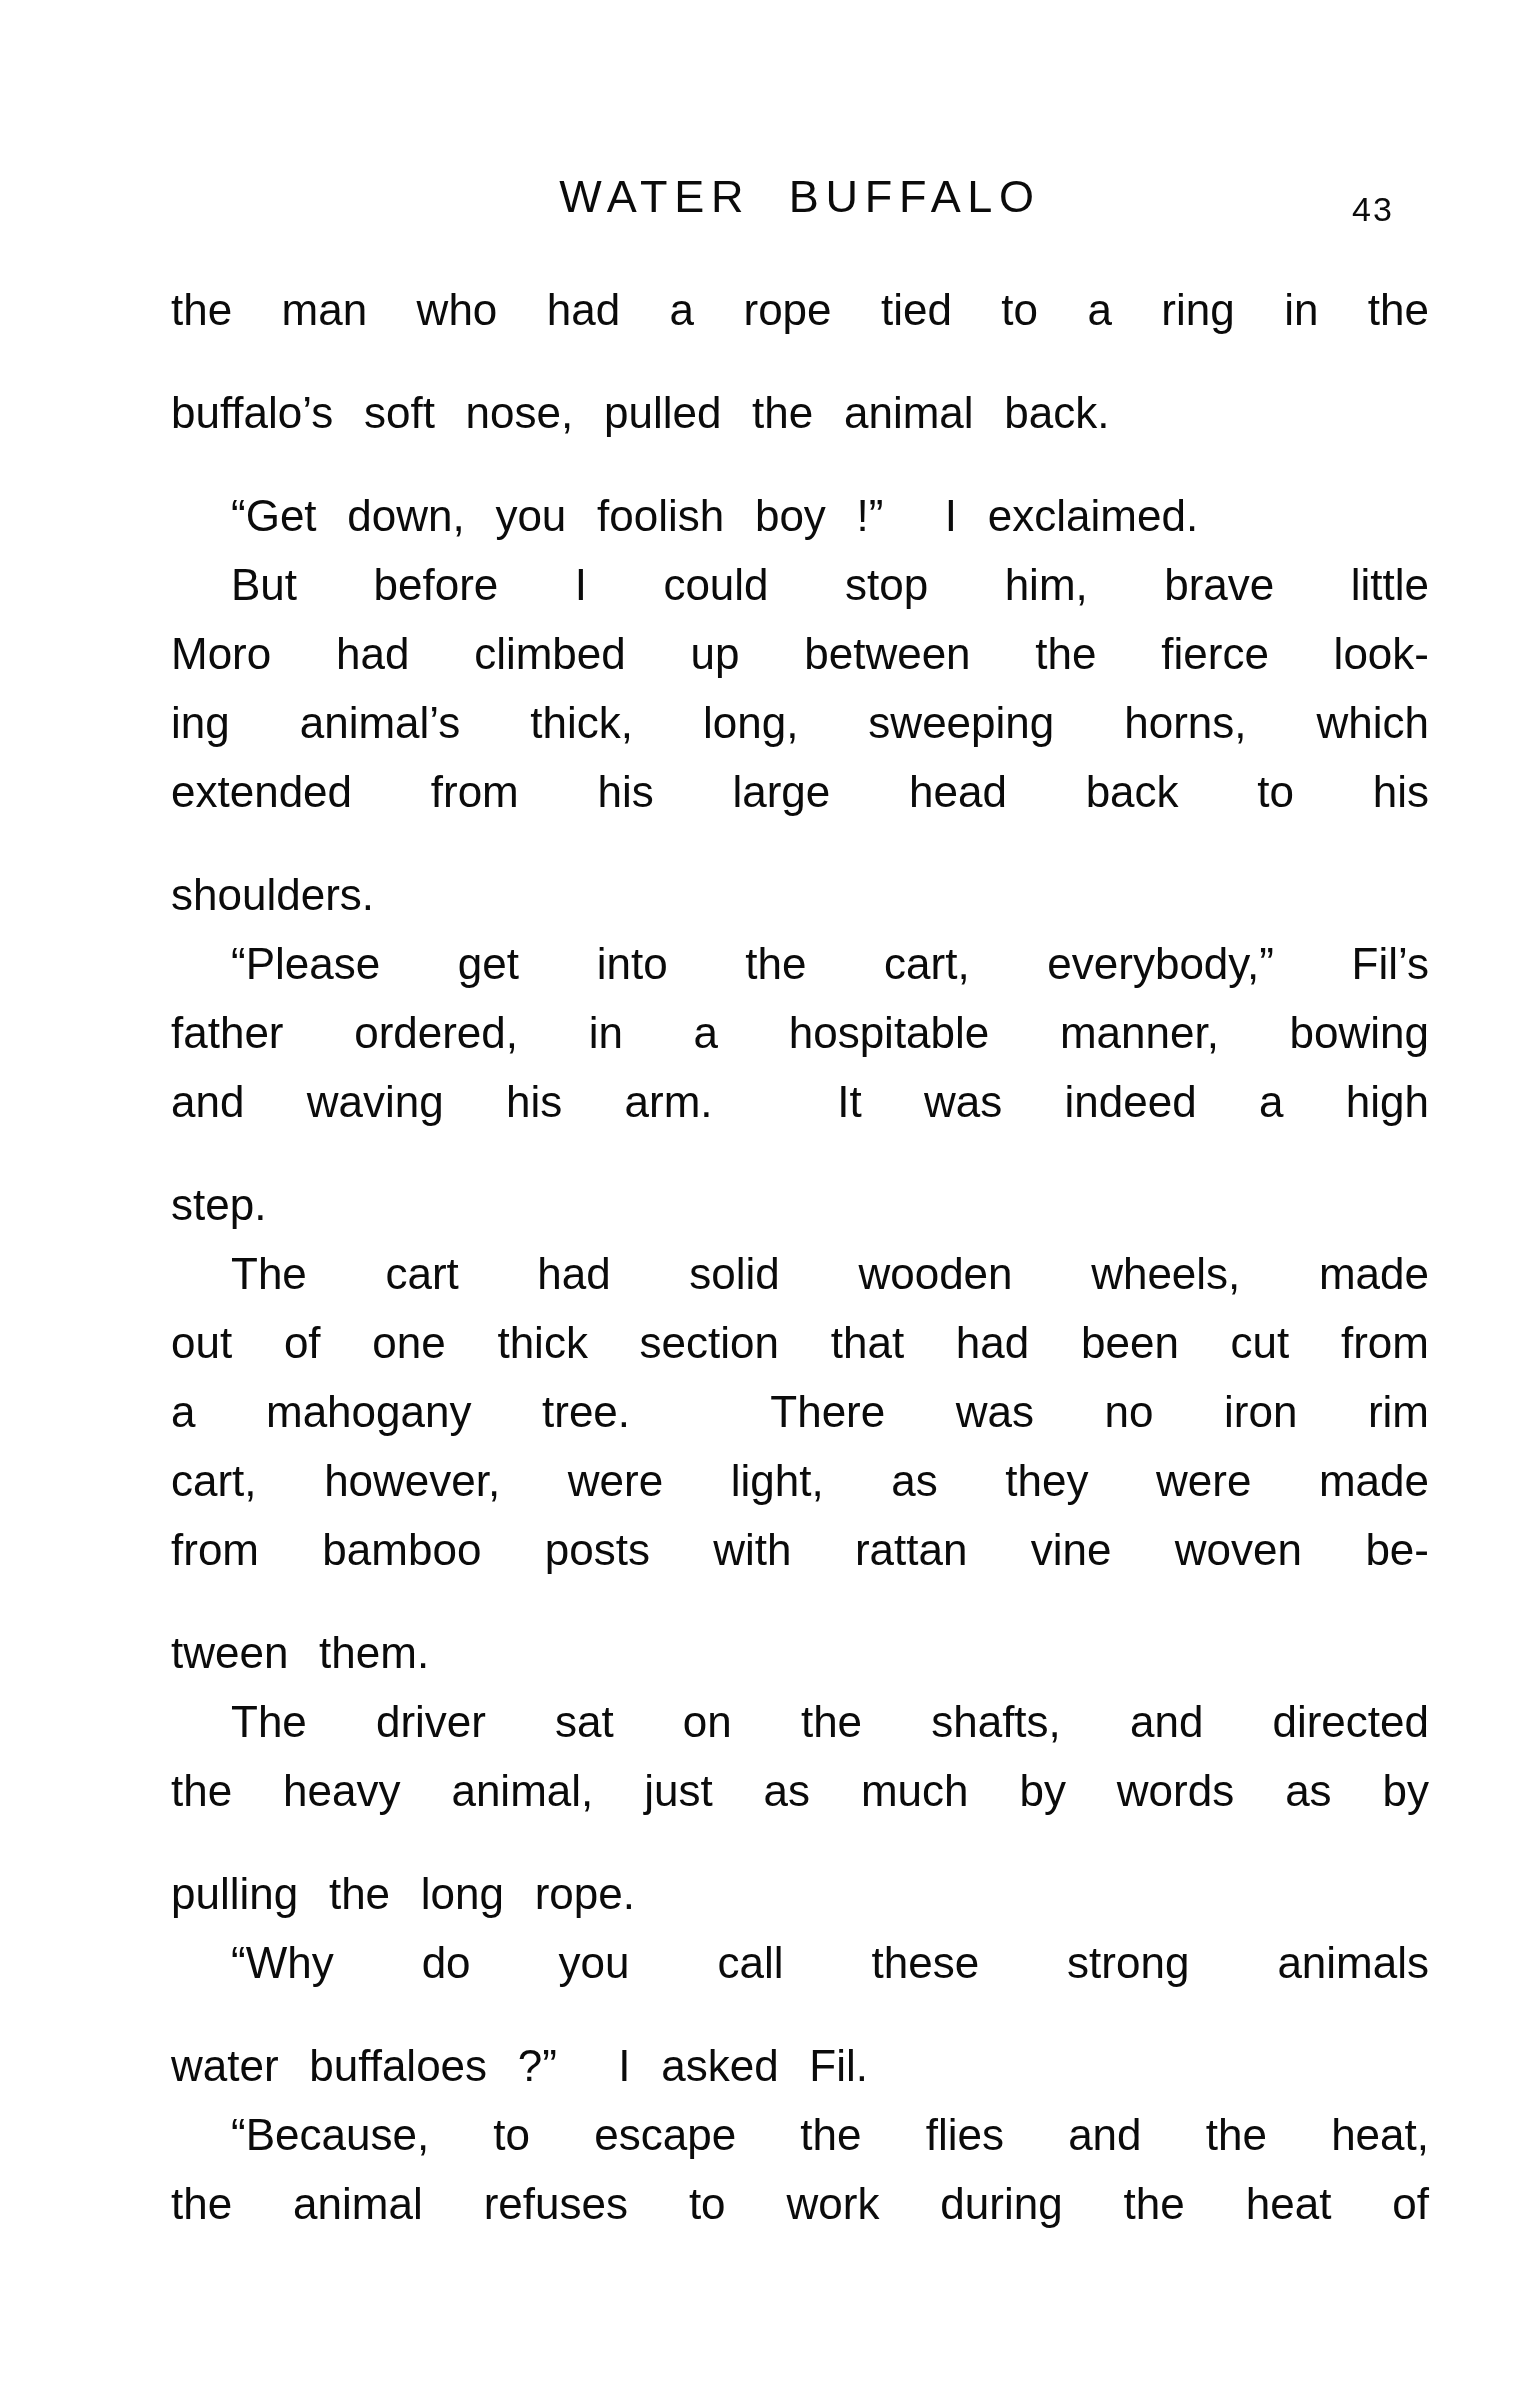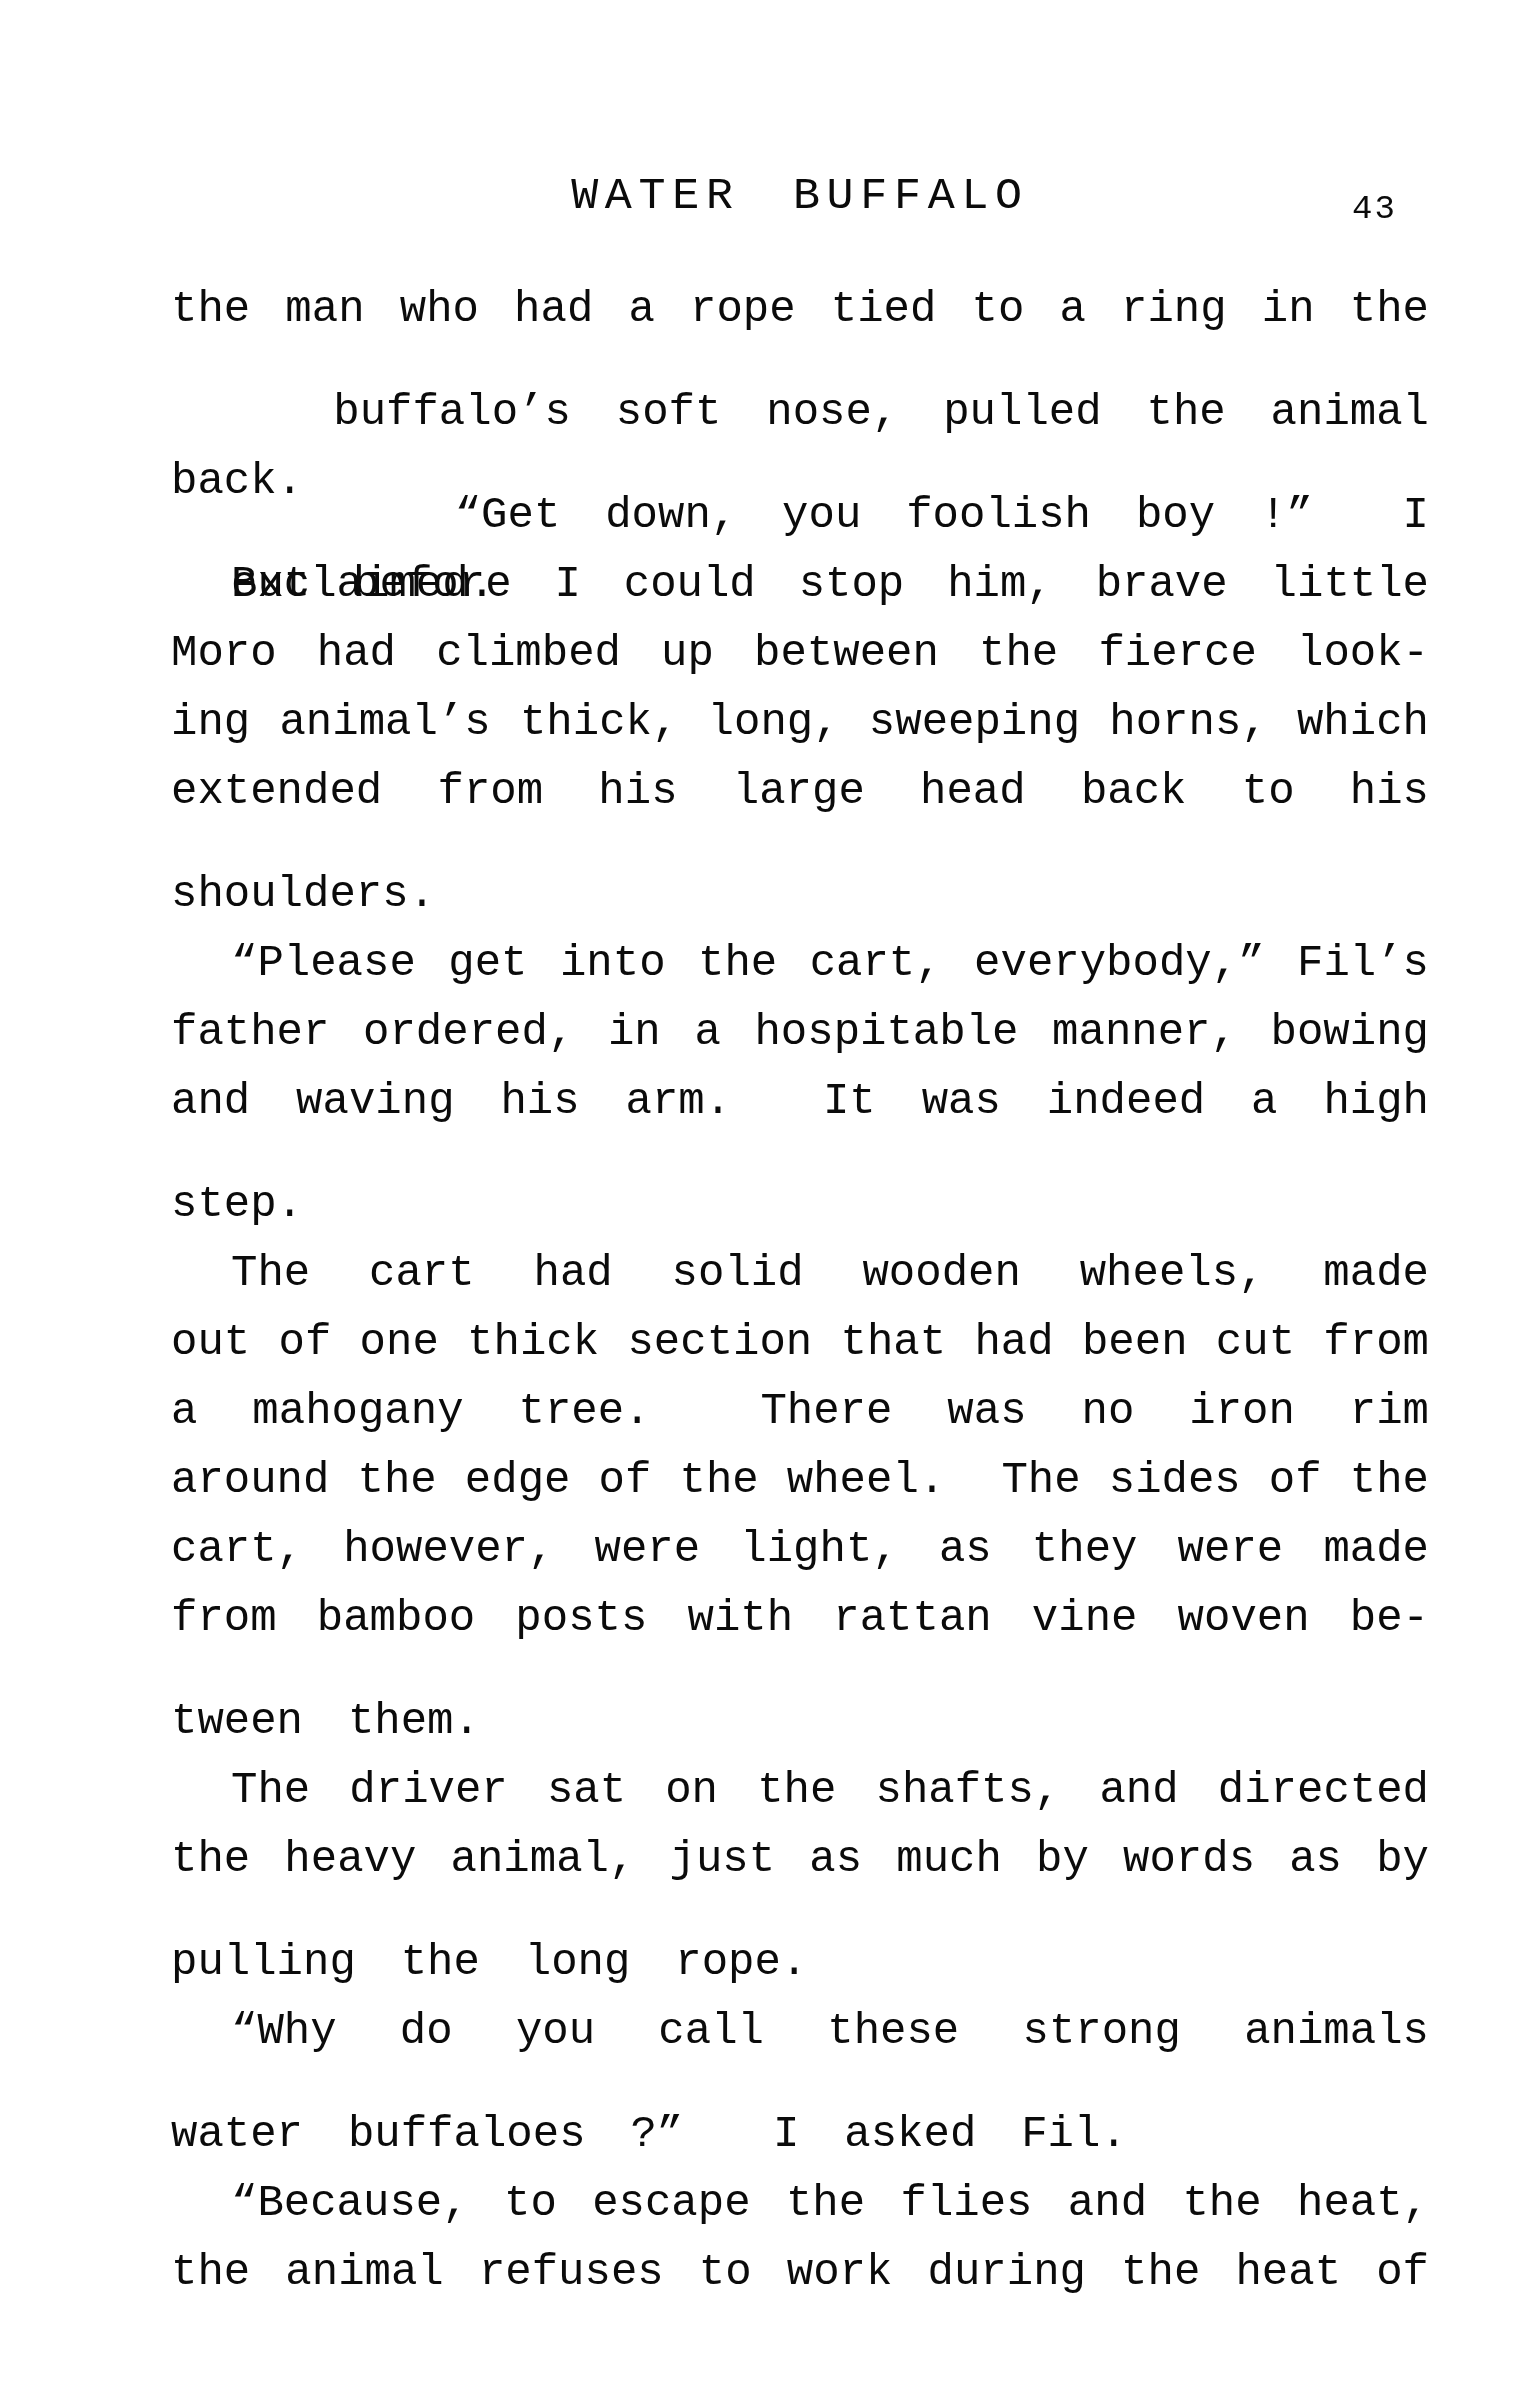--- a/index.html
+++ b/index.html
@@ -6,21 +6,21 @@
     margin: 0;
     padding: 0;
     background: #ffffff;
   }
   .page {
     position: relative;
     width: 1534px;
     height: 2401px;
     background: #ffffff;
     overflow: hidden;
-    font-family: Liberation Mono, monospace;
+    font-family: Liberation Sans, sans-serif;
     color: #0b0b0b;
   }
   .running-title {
     position: absolute;
     top: 171px;
     left: 171px;
     width: 1258px;
     text-align: center;
     font-size: 45px;
     letter-spacing: 6.7px;
@@ -73,21 +73,20 @@
       <div class="line">ing animal’s thick, long, sweeping horns, which</div>
       <div class="line">extended from his large head back to his</div>
       <div class="line end">shoulders.</div>
       <div class="line indent">“Please get into the cart, everybody,” Fil’s</div>
       <div class="line">father ordered, in a hospitable manner, bowing</div>
       <div class="line">and waving his arm.  It was indeed a high</div>
       <div class="line end">step.</div>
       <div class="line indent">The cart had solid wooden wheels, made</div>
       <div class="line">out of one thick section that had been cut from</div>
       <div class="line">a mahogany tree.  There was no iron rim</div>
-      <div class="line">around the edge of the wheel.  The sides of the</div>
       <div class="line">cart, however, were light, as they were made</div>
       <div class="line">from bamboo posts with rattan vine woven be-</div>
       <div class="line end">tween them.</div>
       <div class="line indent">The driver sat on the shafts, and directed</div>
       <div class="line">the heavy animal, just as much by words as by</div>
       <div class="line end">pulling the long rope.</div>
       <div class="line indent">“Why do you call these strong animals</div>
       <div class="line end">water buffaloes ?”  I asked Fil.</div>
       <div class="line indent">“Because, to escape the flies and the heat,</div>
       <div class="line">the animal refuses to work during the heat of</div>

